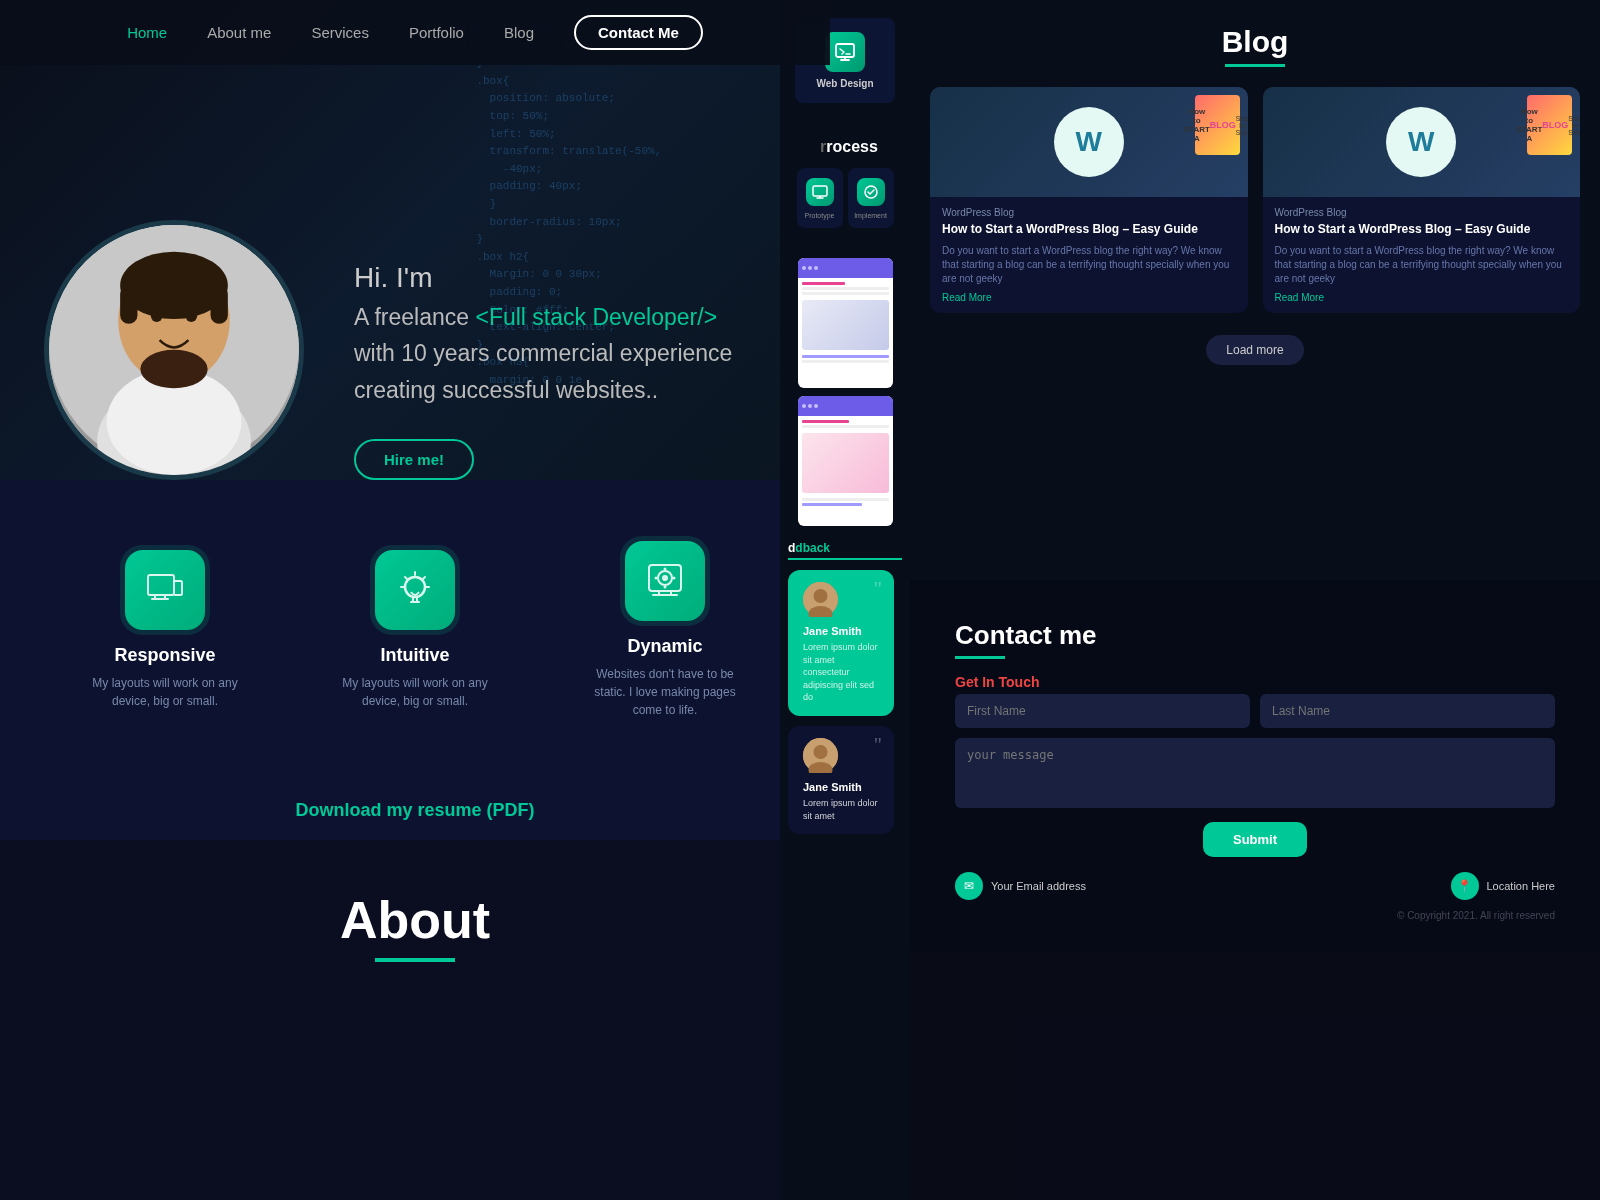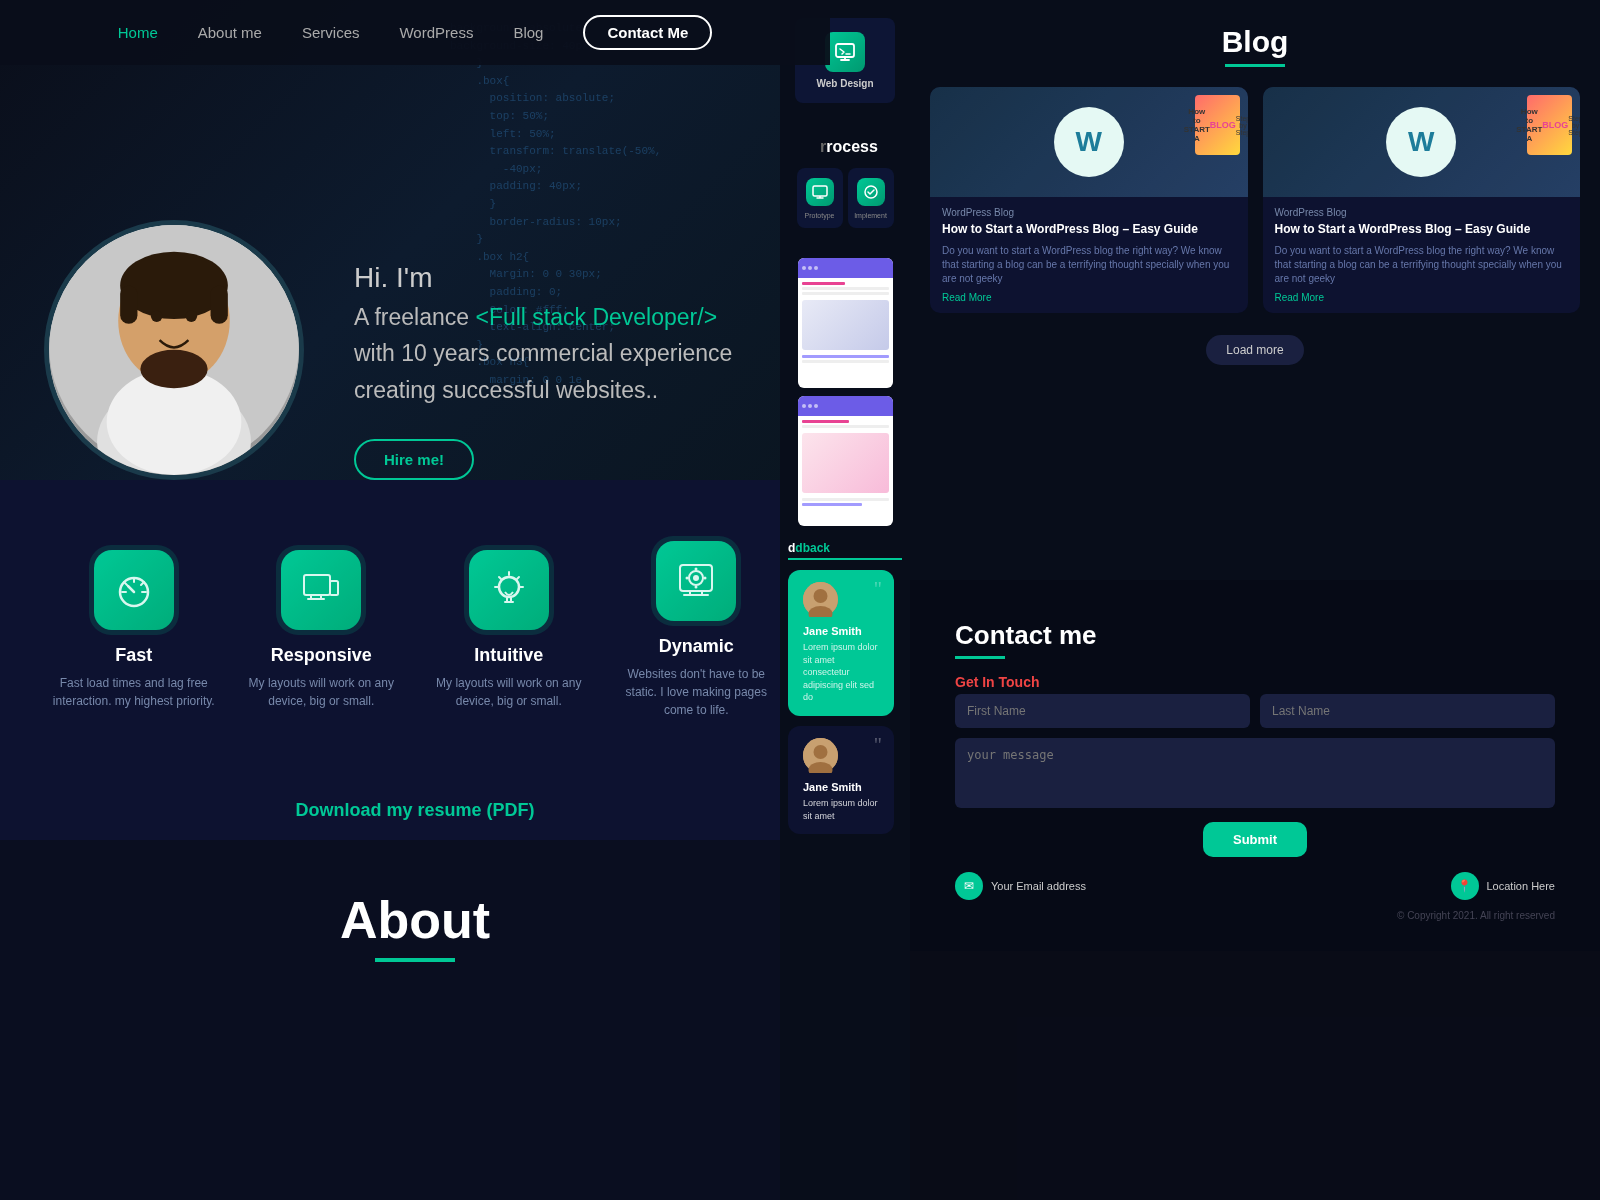--- a/index.html
+++ b/index.html
@@ -594,21 +594,21 @@
   </style>
 </head>
 <body>
 
 <div class="main-panel">
 
   <nav class="navbar">
     <a class="nav-link active">Home</a>
     <a class="nav-link">About me</a>
     <a class="nav-link">Services</a>
-    <a class="nav-link">WordPress</a>
+    <a class="nav-link">Portfolio</a>
     <a class="nav-link">Blog</a>
     <button class="nav-contact-btn">Contact Me</button>
   </nav>
 
   <div class="hero">
 
     <div class="hero-code-bg">background: absolute;
 background-size: 40px;
     }
     .box{
@@ -659,35 +659,20 @@
     <div class="hero-text">
       <div class="hero-greeting">Hi. I'm</div>
       <div class="hero-desc">
         A freelance <span class="highlight">&lt;Full stack Developer/&gt;</span> with 10 years commercial experience creating successful websites..
       </div>
       <button class="hire-btn">Hire me!</button>
     </div>
   </div>
 
   <div class="features">
-    <div class="feature-item">
-      <div class="feature-icon">
-        <svg width="40" height="40" viewBox="0 0 40 40" fill="none">
-          <circle cx="20" cy="22" r="14" stroke="white" stroke-width="2.5" fill="none"></circle>
-          <path d="M20 22 L14 16" stroke="white" stroke-width="2.5" stroke-linecap="round"></path>
-          <path d="M8 22 L12 22" stroke="white" stroke-width="2" stroke-linecap="round"></path>
-          <path d="M28 22 L32 22" stroke="white" stroke-width="2" stroke-linecap="round"></path>
-          <path d="M20 8 L20 12" stroke="white" stroke-width="2" stroke-linecap="round"></path>
-          <path d="M10 12 L13 15" stroke="white" stroke-width="2" stroke-linecap="round"></path>
-          <path d="M30 12 L27 15" stroke="white" stroke-width="2" stroke-linecap="round"></path>
-        </svg>
-      </div>
-      <div class="feature-title">Fast</div>
-      <div class="feature-desc">Fast load times and lag free interaction. my highest priority.</div>
-    </div>
     <div class="feature-item">
       <div class="feature-icon">
         <svg width="40" height="38" viewBox="0 0 40 38" fill="none">
           <rect x="3" y="4" width="26" height="20" rx="2" stroke="white" stroke-width="2" fill="none"></rect>
           <rect x="29" y="10" width="8" height="14" rx="1.5" stroke="white" stroke-width="2" fill="none"></rect>
           <path d="M10 24 L10 28 L20 28 L20 24" stroke="white" stroke-width="2"></path>
           <path d="M7 28 L23 28" stroke="white" stroke-width="2" stroke-linecap="round"></path>
         </svg>
       </div>
       <div class="feature-title">Responsive</div>

